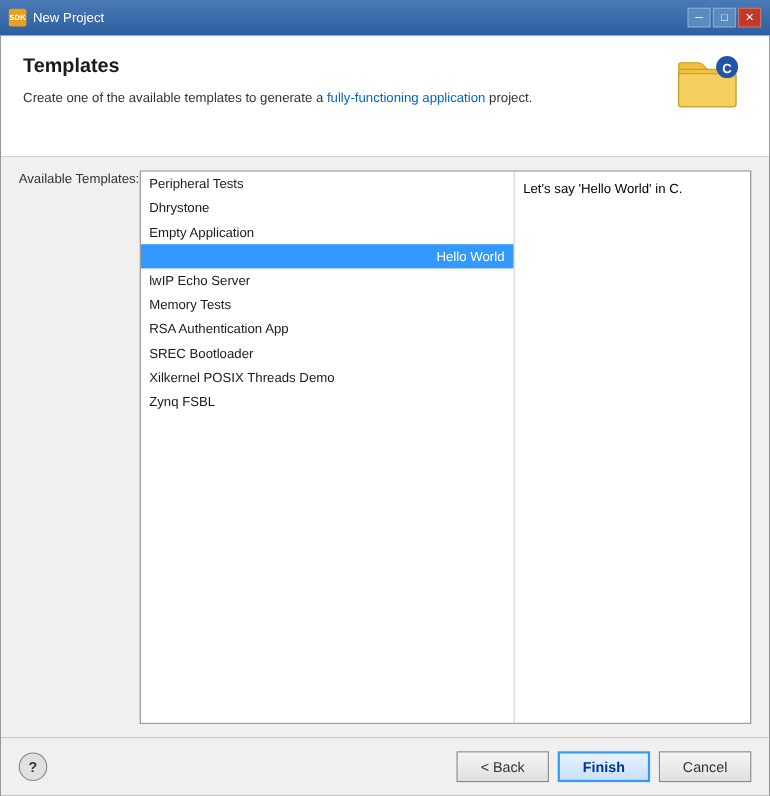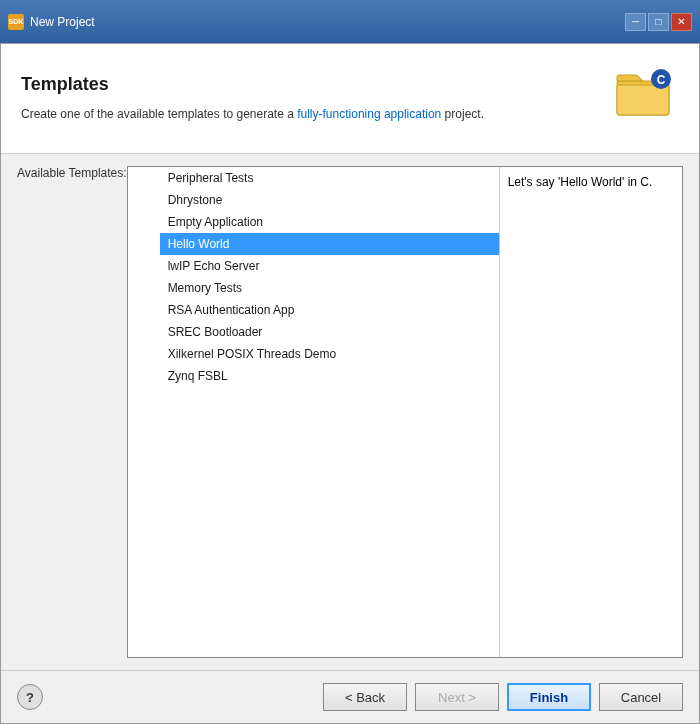--- a/index.html
+++ b/index.html
@@ -11,21 +11,21 @@
       font-family: 'Segoe UI', Tahoma, Arial, sans-serif;
       font-size: 13px;
       display: flex;
       flex-direction: column;
       overflow: hidden;
     }
 
     
     .title-bar {
       background: linear-gradient(to bottom, #4a7ab5, #2d5fa0);
-      height: 43px;
+      height: 32px;
       display: flex;
       align-items: center;
       padding: 0 8px;
       gap: 6px;
       flex-shrink: 0;
     }
 
     .title-bar-icon {
       width: 16px;
       height: 16px;
@@ -75,21 +75,21 @@
       display: flex;
       flex-direction: column;
       border: 1px solid #999;
     }
 
     
     .dialog-header {
       background: white;
       padding: 16px 20px;
       display: flex;
-      align-items: center;
+      align-items: flex-start;
       justify-content: space-between;
       border-bottom: 1px solid #ccc;
       min-height: 110px;
     }
 
     .dialog-header-content {
       flex: 1;
     }
 
     .dialog-title {
@@ -141,21 +141,20 @@
       font-weight: normal;
     }
 
     .templates-container {
       display: flex;
       flex: 1;
       gap: 0;
       border: 1px solid #888;
       background: white;
       overflow: hidden;
-      padding-left: 32px;
     }
 
     .template-list {
       width: 340px;
       flex-shrink: 0;
       overflow-y: auto;
       border-right: 1px solid #ccc;
       background: white;
     }
 
@@ -163,20 +162,21 @@
       padding: 4px 8px;
       cursor: pointer;
       color: #1a1a1a;
       font-size: 12px;
       white-space: nowrap;
     }
 
     .template-list-item.selected {
       background: #3399ff;
       color: white;
+      text-align: right;
     }
 
     .template-description {
       flex: 1;
       padding: 8px;
       font-size: 12px;
       color: #000000;
       background: white;
       position: relative;
       overflow-y: auto;
@@ -310,18 +310,17 @@
         <span>Let's say 'Hello World' in C.</span>
       </div>
 
     </div>
   </div>
 
   <div class="dialog-footer">
     <button class="help-btn">?</button>
     <div class="footer-spacer"></div>
     <button class="footer-btn">&lt; Back</button>
-    <button class="footer-btn disabled">Next &gt;</button>
     <button class="footer-btn primary">Finish</button>
     <button class="footer-btn">Cancel</button>
   </div>
 
 </div>
 
 </body></html>

